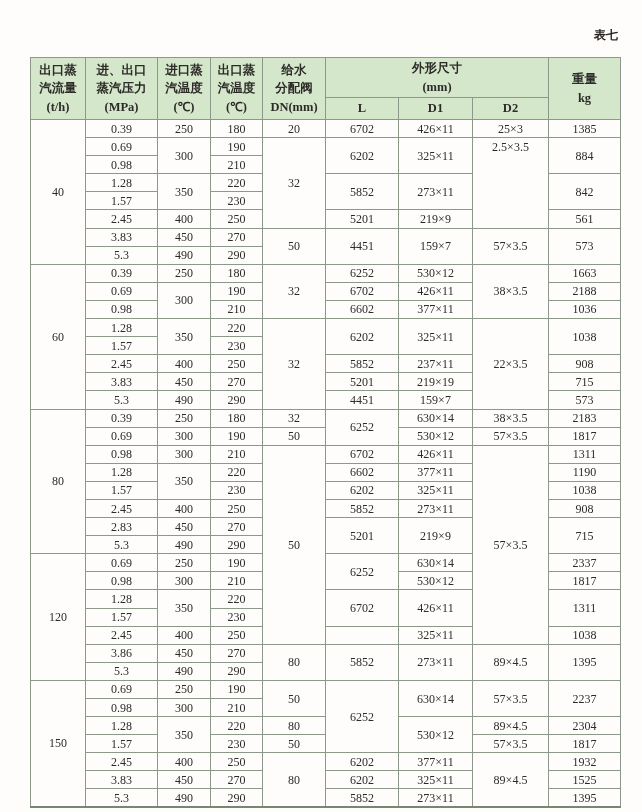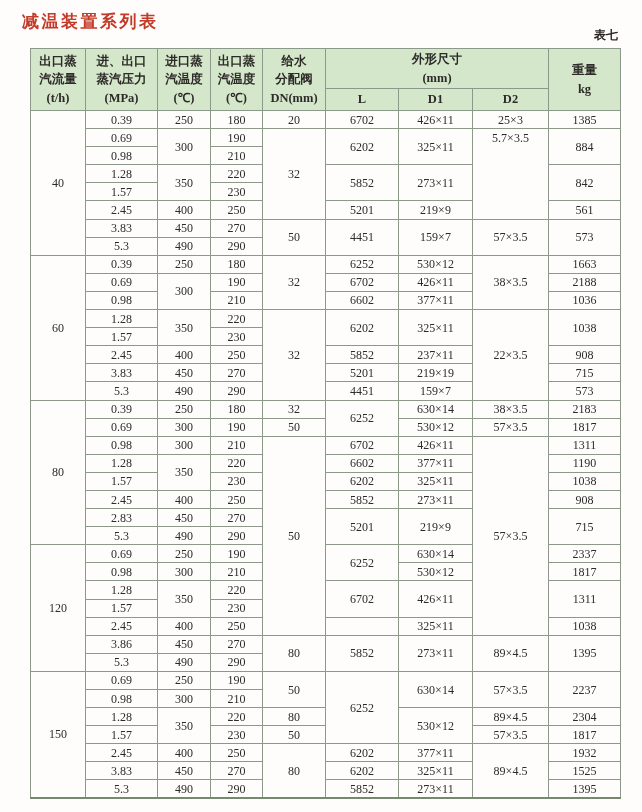--- a/index.html
+++ b/index.html
@@ -16,21 +16,21 @@
     position:absolute; left:22px; top:10px;
     font-size:17px; font-weight:bold; color:#c23a28;
     letter-spacing:2.5px;
     font-family:"Liberation Serif", serif;
   }
   .table-label {
     position:absolute; right:24px; top:27px;
     font-size:12px; font-weight:bold; color:#2a2520;
   }
   table.spec {
-    position:absolute; left:30px; top:48px;
+    position:absolute; left:30px; top:57px;
     width:590px; border-collapse:collapse; table-layout:fixed;
     border:1px solid #84937f; border-bottom:2px solid #76896f;
   }
   .spec th, .spec td {
     border:1px solid #8b988a;
     text-align:center; vertical-align:middle;
     color:#2d2b28; overflow:hidden;
   }
   .spec thead th {
     background:#d5e7cb;
@@ -40,21 +40,20 @@
   .spec thead tr.h1 { height:40px; }
   .spec thead tr.h2 { height:22px; }
   .spec tbody tr { height:18.1px; }
   .spec tbody td { font-size:12px; line-height:1; }
   .spec td.vtop { vertical-align:top; padding-top:3px; }
 </style>
 </head>
 <body>
 
 <div class="page">
-  <div class="doc-title">减温装置系列表</div>
   <div class="table-label">表七</div>
 
   <table class="spec">
     <colgroup>
       <col style="width:55px">
         <col style="width:72px">
         <col style="width:53px">
       <col style="width:52px">
         <col style="width:63px">
         <col style="width:73px">
@@ -102,21 +101,21 @@
           <td>25×3</td>
           <td>1385</td>
         </tr>
         <tr>
           <td>0.69</td>
           <td rowspan="2">300</td>
           <td>190</td>
           <td rowspan="5">32</td>
           <td rowspan="2">6202</td>
           <td rowspan="2">325×11</td>
-          <td rowspan="5" class="vtop">5.7×3.5</td>
+          <td rowspan="5" class="vtop">2.5×3.5</td>
           <td rowspan="2">884</td>
         </tr>
         <tr>
           <td>0.98</td>
           <td>210</td>
         </tr>
         <tr>
           <td>1.28</td>
           <td rowspan="2">350</td>
           <td>220</td>

